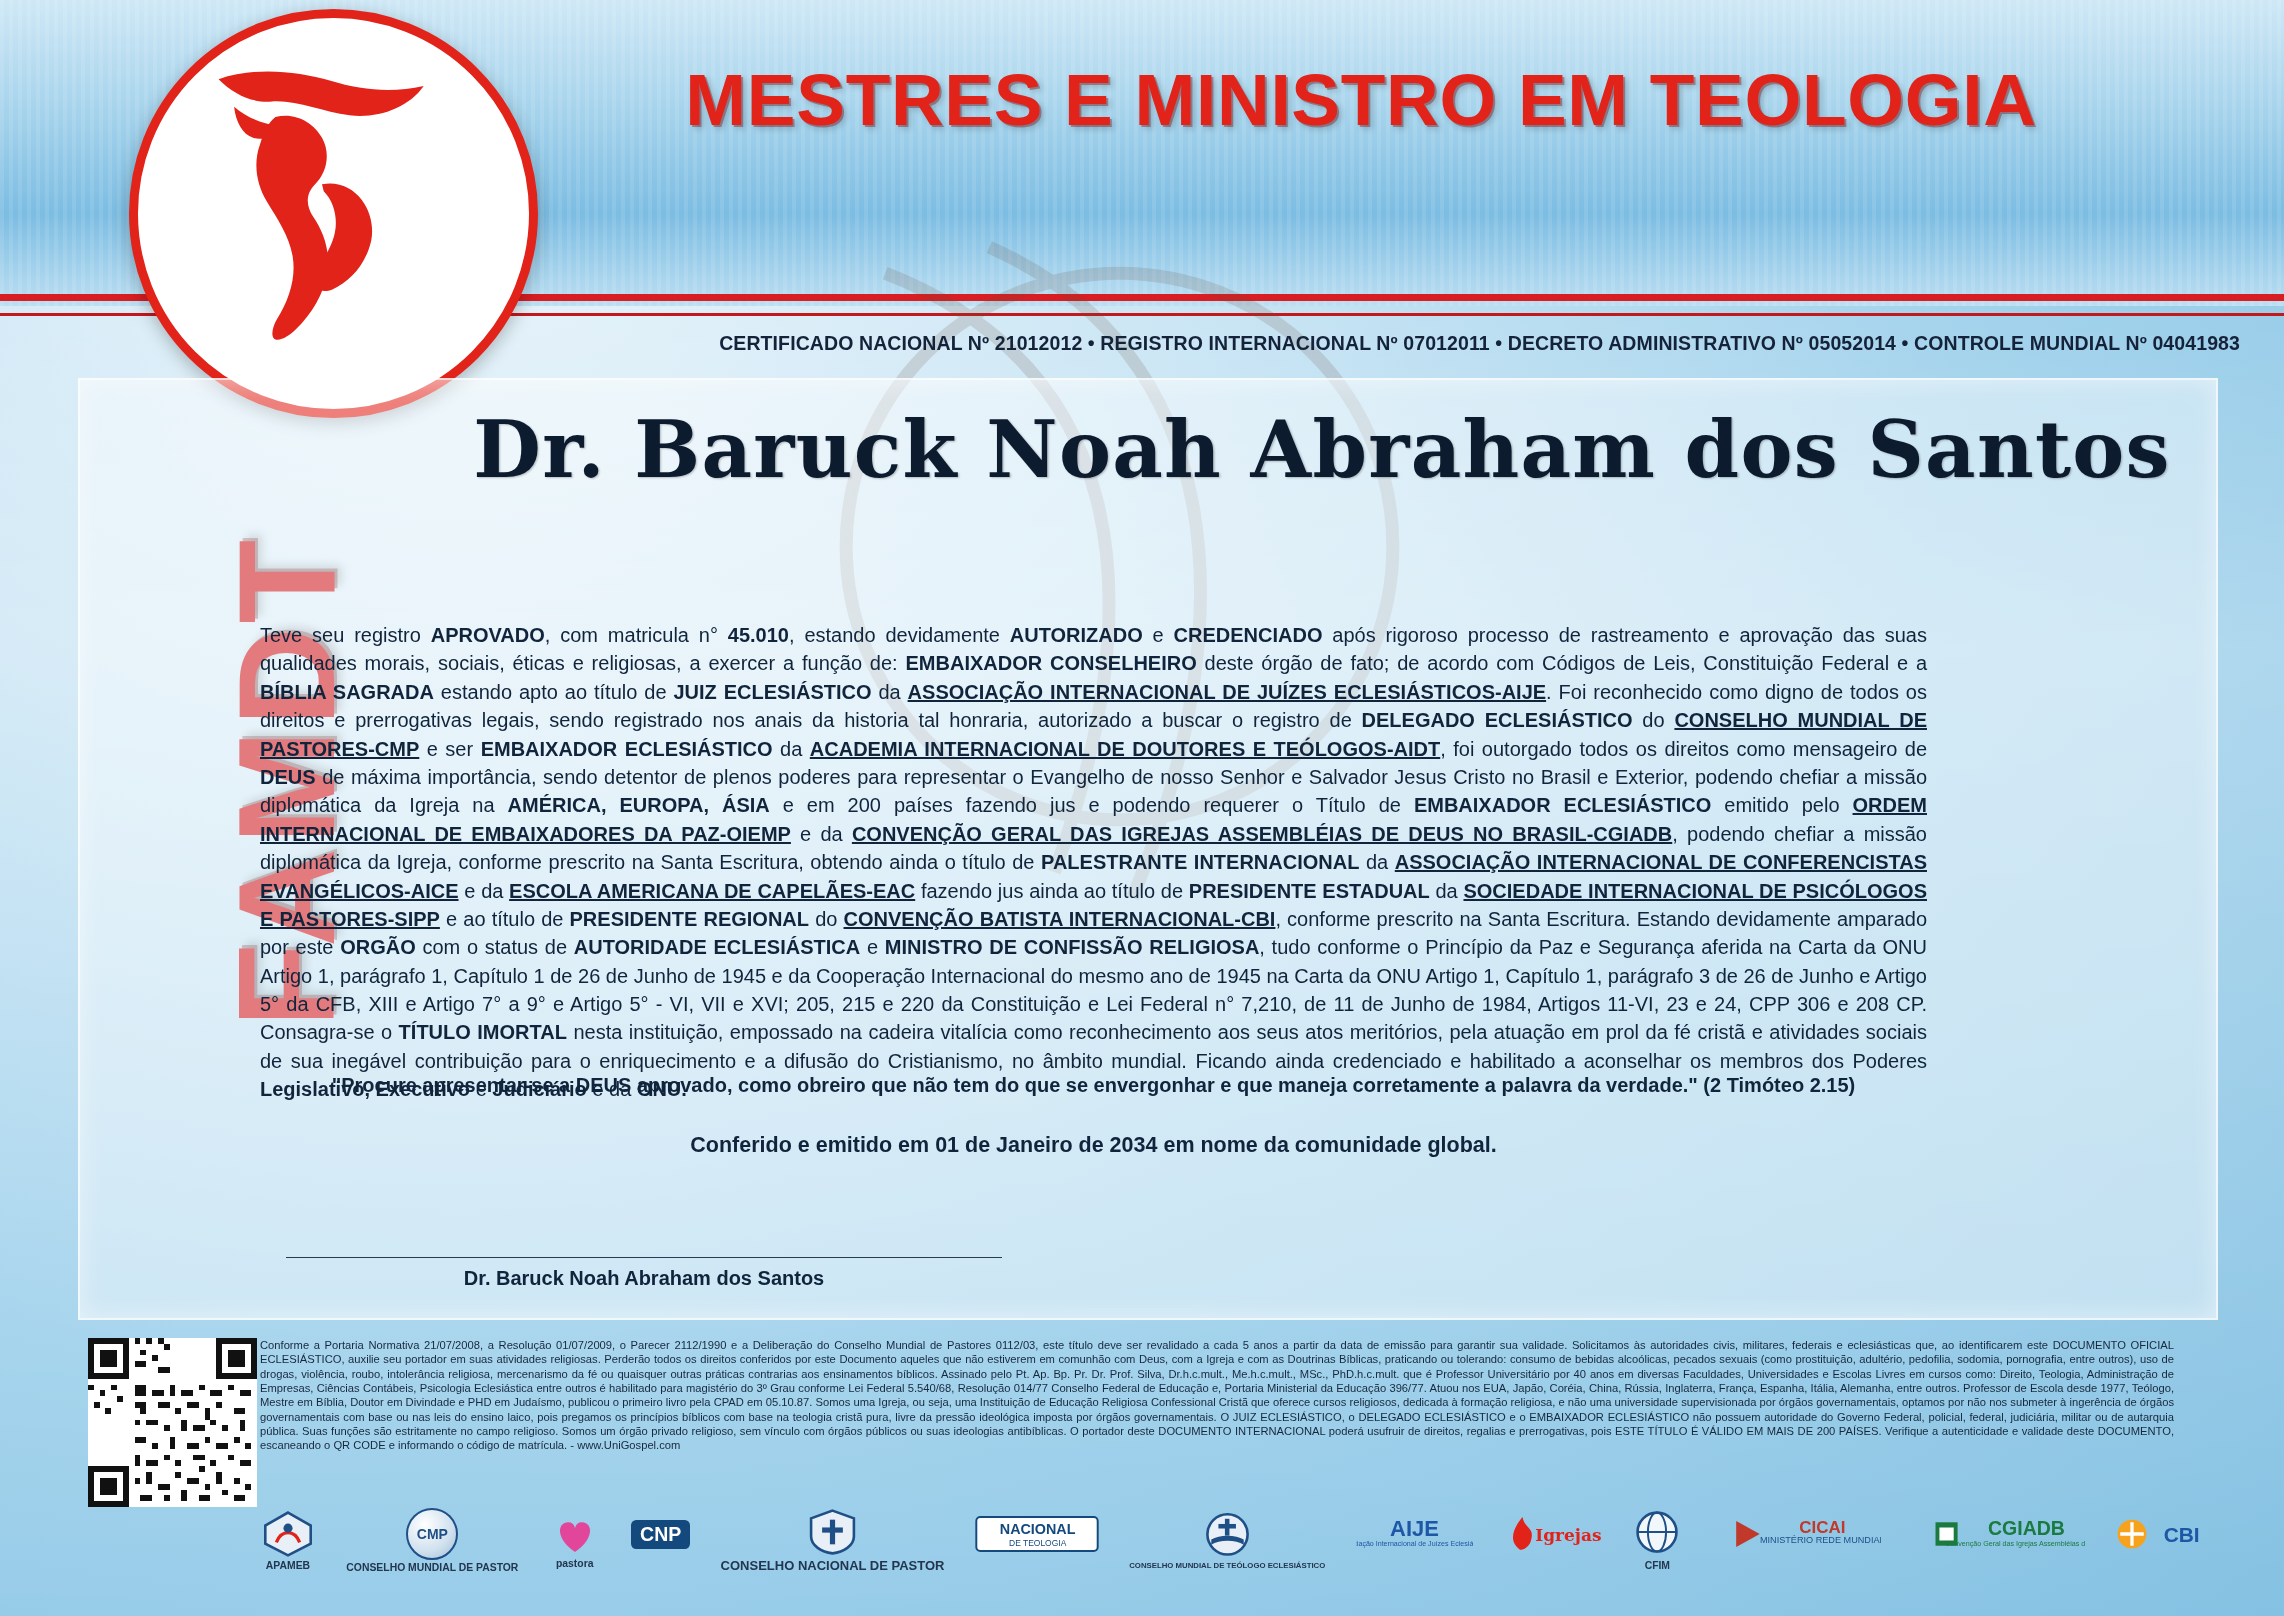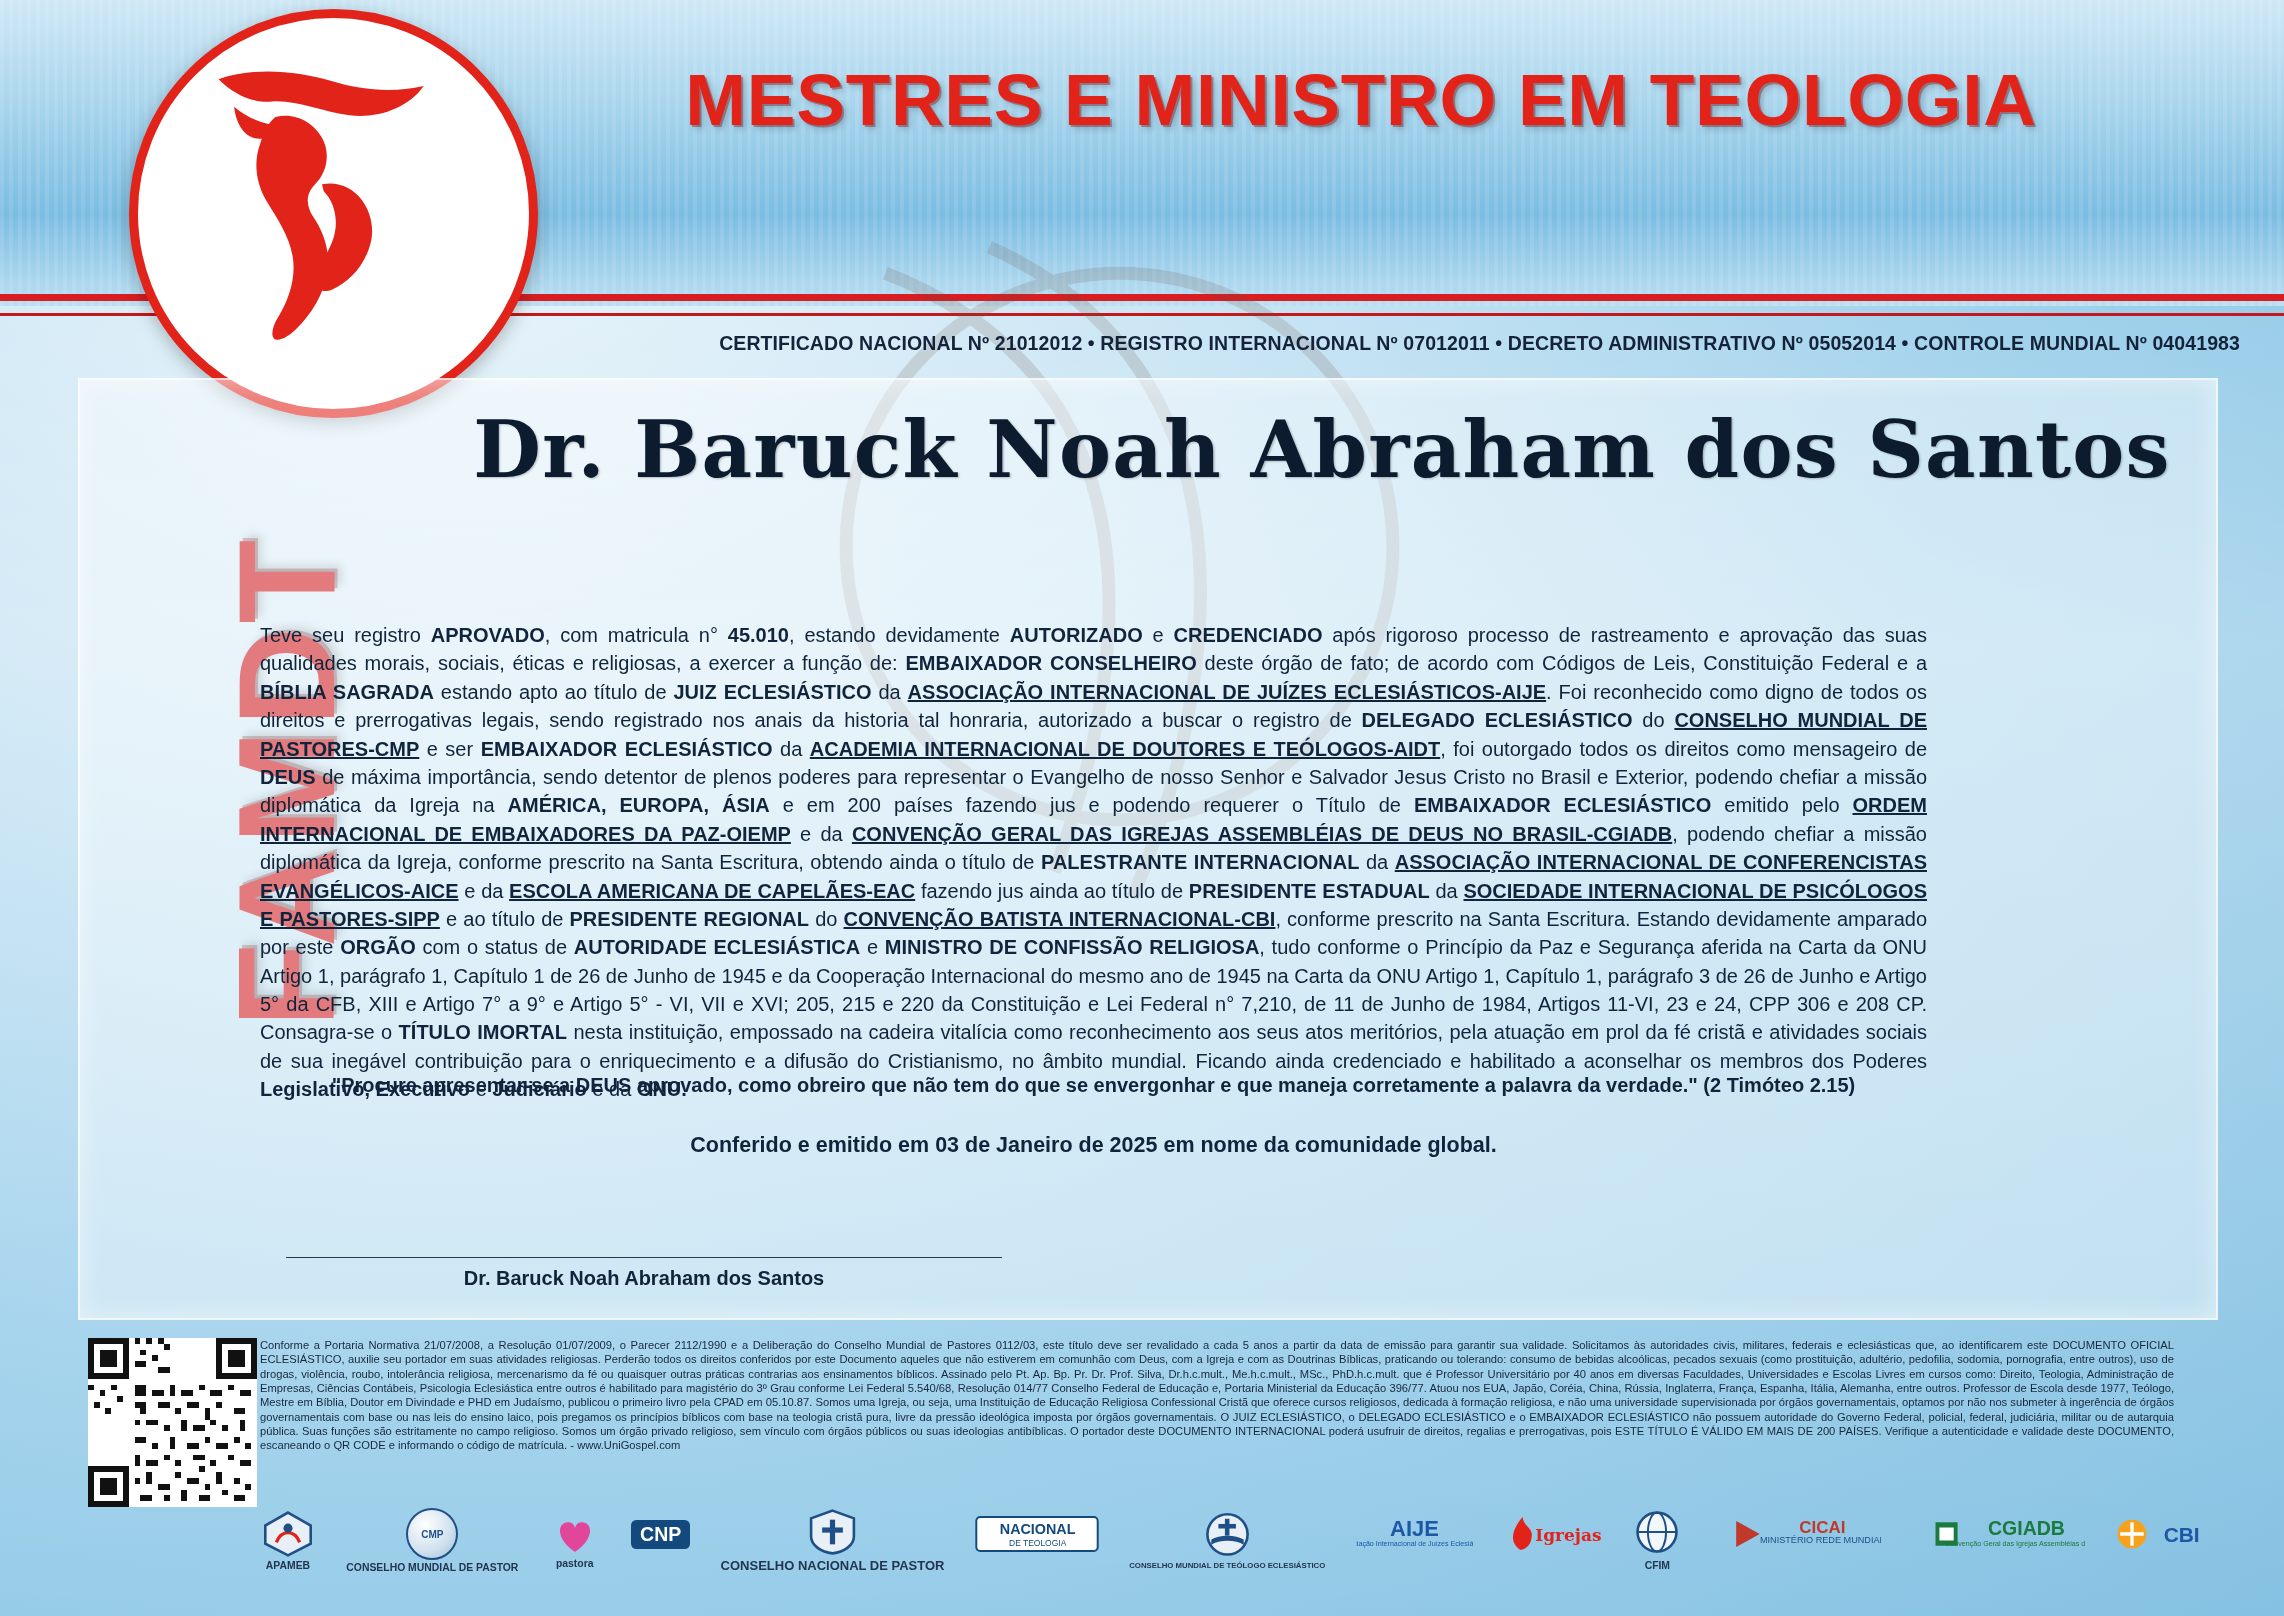--- a/index.html
+++ b/index.html
@@ -146,21 +146,21 @@
   }
   .mini .glyph { display:flex; align-items:center; justify-content:center; }
   .mini .cap {
     font-size:10.4px; font-weight:bold; color:#22364f; margin-top:2px; white-space:nowrap;
   }
   .mini.wide .cap { font-size:11px; }
   .sealcircle {
     width:48px;height:48px;border-radius:50%;
     background:radial-gradient(circle at 35% 30%, #ffffff 0%, #cfe0ee 60%, #9fbdd4 100%);
     border:2.6px solid #1f4f87; display:flex;align-items:center;justify-content:center;
-    font-size:10px;font-weight:bold;color:#1f4f87;text-align:center;
+    font-size:14px;font-weight:bold;color:#1f4f87;text-align:center;
   }
   .pill {
     padding:3px 9px;border-radius:5.2px;font-size:19.5px;font-weight:bold;color:#fff;
   }
   .watermark {
     position:absolute; left:729px; top:195px; width:781px; height:716px;
     opacity:0.16; pointer-events:none;
   }
 </style>
 </head>
@@ -203,21 +203,21 @@
 
   <div class="regline">CERTIFICADO NACIONAL Nº 21012012 • REGISTRO INTERNACIONAL Nº 07012011 • DECRETO ADMINISTRATIVO Nº 05052014 • CONTROLE MUNDIAL Nº 04041983</div>
 
   <div class="panel"></div>
 
   <div class="name">Dr. Baruck Noah Abraham dos Santos</div>
 
   <div class="body-text">Teve seu registro <b>APROVADO</b>, com matricula n° <b>45.010</b>, estando devidamente <b>AUTORIZADO</b> e <b>CREDENCIADO</b> após rigoroso processo de rastreamento e aprovação das suas qualidades morais, sociais, éticas e religiosas, a exercer a função de: <b>EMBAIXADOR CONSELHEIRO</b> deste órgão de fato; de acordo com Códigos de Leis, Constituição Federal e a <b>BÍBLIA SAGRADA</b> estando apto ao título de <b>JUIZ ECLESIÁSTICO</b> da <span class="u">ASSOCIAÇÃO INTERNACIONAL DE JUÍZES ECLESIÁSTICOS-AIJE</span>. Foi reconhecido como digno de todos os direitos e prerrogativas legais, sendo registrado nos anais da historia tal honraria, autorizado a buscar o registro de <b>DELEGADO ECLESIÁSTICO</b> do <span class="u">CONSELHO MUNDIAL DE PASTORES-CMP</span> e ser <b>EMBAIXADOR ECLESIÁSTICO</b> da <span class="u">ACADEMIA INTERNACIONAL DE DOUTORES E TEÓLOGOS-AIDT</span>, foi outorgado todos os direitos como mensageiro de <b>DEUS</b> de máxima importância, sendo detentor de plenos poderes para representar o Evangelho de nosso Senhor e Salvador Jesus Cristo no Brasil e Exterior, podendo chefiar a missão diplomática da Igreja na <b>AMÉRICA, EUROPA, ÁSIA</b> e em 200 países fazendo jus e podendo requerer o Título de <b>EMBAIXADOR ECLESIÁSTICO</b> emitido pelo <span class="u">ORDEM INTERNACIONAL DE EMBAIXADORES DA PAZ-OIEMP</span> e da <span class="u">CONVENÇÃO GERAL DAS IGREJAS ASSEMBLÉIAS DE DEUS NO BRASIL-CGIADB</span>, podendo chefiar a missão diplomática da Igreja, conforme prescrito na Santa Escritura, obtendo ainda o título de <b>PALESTRANTE INTERNACIONAL</b> da <span class="u">ASSOCIAÇÃO INTERNACIONAL DE CONFERENCISTAS EVANGÉLICOS-AICE</span> e da <span class="u">ESCOLA AMERICANA DE CAPELÃES-EAC</span> fazendo jus ainda ao título de <b>PRESIDENTE ESTADUAL</b> da <span class="u">SOCIEDADE INTERNACIONAL DE PSICÓLOGOS E PASTORES-SIPP</span> e ao título de <b>PRESIDENTE REGIONAL</b> do <span class="u">CONVENÇÃO BATISTA INTERNACIONAL-CBI</span>, conforme prescrito na Santa Escritura. Estando devidamente amparado por este <b>ORGÃO</b> com o status de <b>AUTORIDADE ECLESIÁSTICA</b> e <b>MINISTRO DE CONFISSÃO RELIGIOSA</b>, tudo conforme o Princípio da Paz e Segurança aferida na Carta da ONU Artigo 1, parágrafo 1, Capítulo 1 de 26 de Junho de 1945 e da Cooperação Internacional do mesmo ano de 1945 na Carta da ONU Artigo 1, Capítulo 1, parágrafo 3 de 26 de Junho e Artigo 5° da CFB, XIII e Artigo 7° a 9° e Artigo 5° - VI, VII e XVI; 205, 215 e 220 da Constituição e Lei Federal n° 7,210, de 11 de Junho de 1984, Artigos 11-VI, 23 e 24, CPP 306 e 208 CP. Consagra-se o <b>TÍTULO IMORTAL</b> nesta instituição, empossado na cadeira vitalícia como reconhecimento aos seus atos meritórios, pela atuação em prol da fé cristã e atividades sociais de sua inegável contribuição para o enriquecimento e a difusão do Cristianismo, no âmbito mundial. Ficando ainda credenciado e habilitado a aconselhar os membros dos Poderes <b>Legislativo, Executivo</b> e <b>Judiciário</b> e da <b>ONU.</b></div>
 
   <div class="verse">"Procure apresentar-se a DEUS aprovado, como obreiro que não tem do que se envergonhar e que maneja corretamente a palavra da verdade." (2 Timóteo 2.15)</div>
-  <div class="conferred">Conferido e emitido em 03 de Janeiro de 2025 em nome da comunidade global.</div>
+  <div class="conferred">Conferido e emitido em 01 de Janeiro de 2034 em nome da comunidade global.</div>
 
   <div class="sig sig-left">
     <div class="line"></div>
     <div>Dr. Baruck Noah Abraham dos Santos</div>
   </div>
 
   <div class="qr">
     <svg viewBox="0 0 29 29" width="169" height="169" shape-rendering="crispEdges">
       <rect width="29" height="29" fill="#fff"></rect>
       <g fill="#111">

